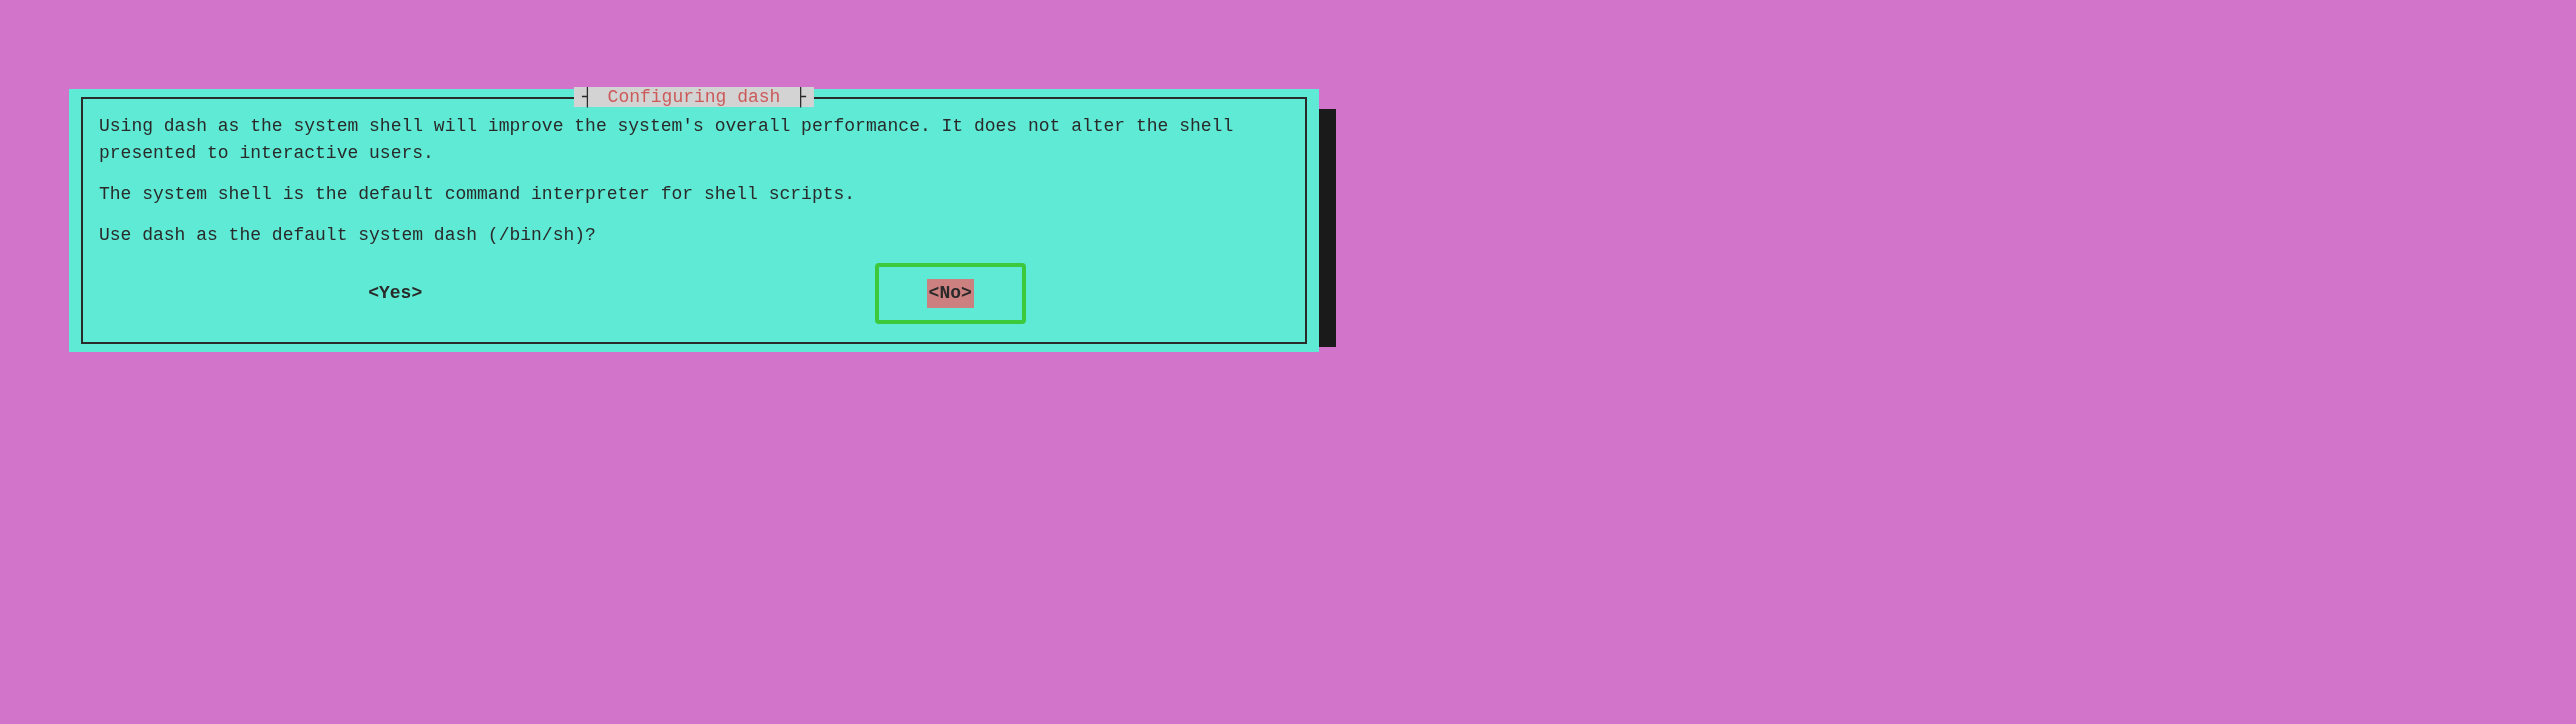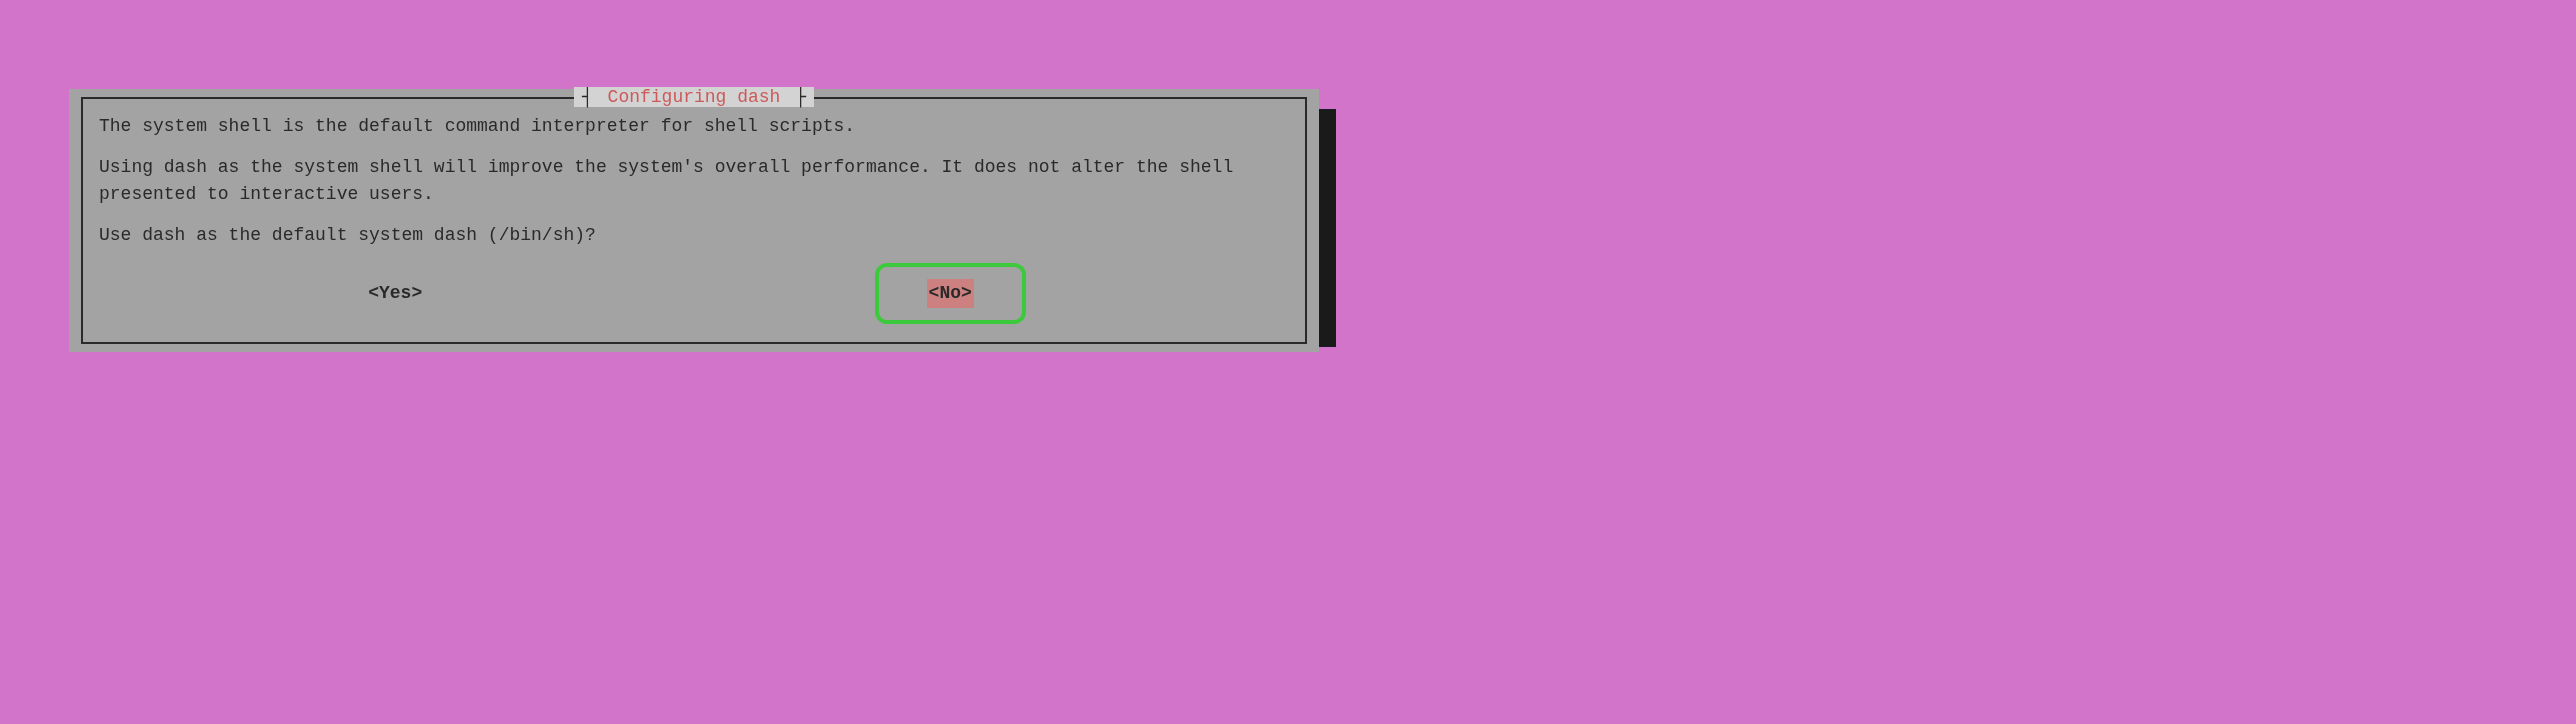--- a/index.html
+++ b/index.html
@@ -25,21 +25,21 @@
       width: 1242px;
       height: 238px;
       background-color: #1a1a1a;
     }
     
     .dialog-container {
       position: absolute;
       top: 89px;
       left: 69px;
       width: 1250px;
-      background-color: #a3a3a3;
+      background-color: #5eead4;
       padding: 8px 12px;
     }
     
     .dialog-border {
       border: 2px solid #2a2a2a;
       position: relative;
       padding: 14px 16px 18px 16px;
     }
     
     .dialog-title-wrap {
@@ -84,21 +84,21 @@
     }
     
     .button-yes {
       color: #2a2a2a;
       padding: 2px 6px;
       cursor: pointer;
     }
     
     .button-no-highlight {
       border: 4px solid #3cc93c;
-      border-radius: 12px;
+      border-radius: 4px;
       padding: 12px 48px;
       cursor: pointer;
       display: inline-block;
     }
     
     .button-no {
       background-color: #cc8080;
       color: #2a2a2a;
       padding: 1px 2px;
       display: inline-block;
@@ -112,22 +112,22 @@
 <div class="dialog-container">
   <div class="dialog-border">
 
     <div class="dialog-title-wrap">
       <span class="dialog-title-brackets">┤</span>
       <span class="dialog-title-text">Configuring dash</span>
       <span class="dialog-title-brackets">├</span>
     </div>
 
     <div class="dialog-content">
+      <div class="dialog-para">Using dash as the system shell will improve the system's overall performance. It does not alter the shell presented to interactive users.</div>
       <div class="dialog-para">The system shell is the default command interpreter for shell scripts.</div>
-      <div class="dialog-para">Using dash as the system shell will improve the system's overall performance. It does not alter the shell presented to interactive users.</div>
       <div class="dialog-para">Use dash as the default system dash (/bin/sh)?</div>
 
       <div class="button-row">
         <span class="button-yes">&lt;Yes&gt;</span>
         <span class="button-no-highlight">
           <span class="button-no">&lt;No&gt;</span>
         </span>
       </div>
     </div>
 

